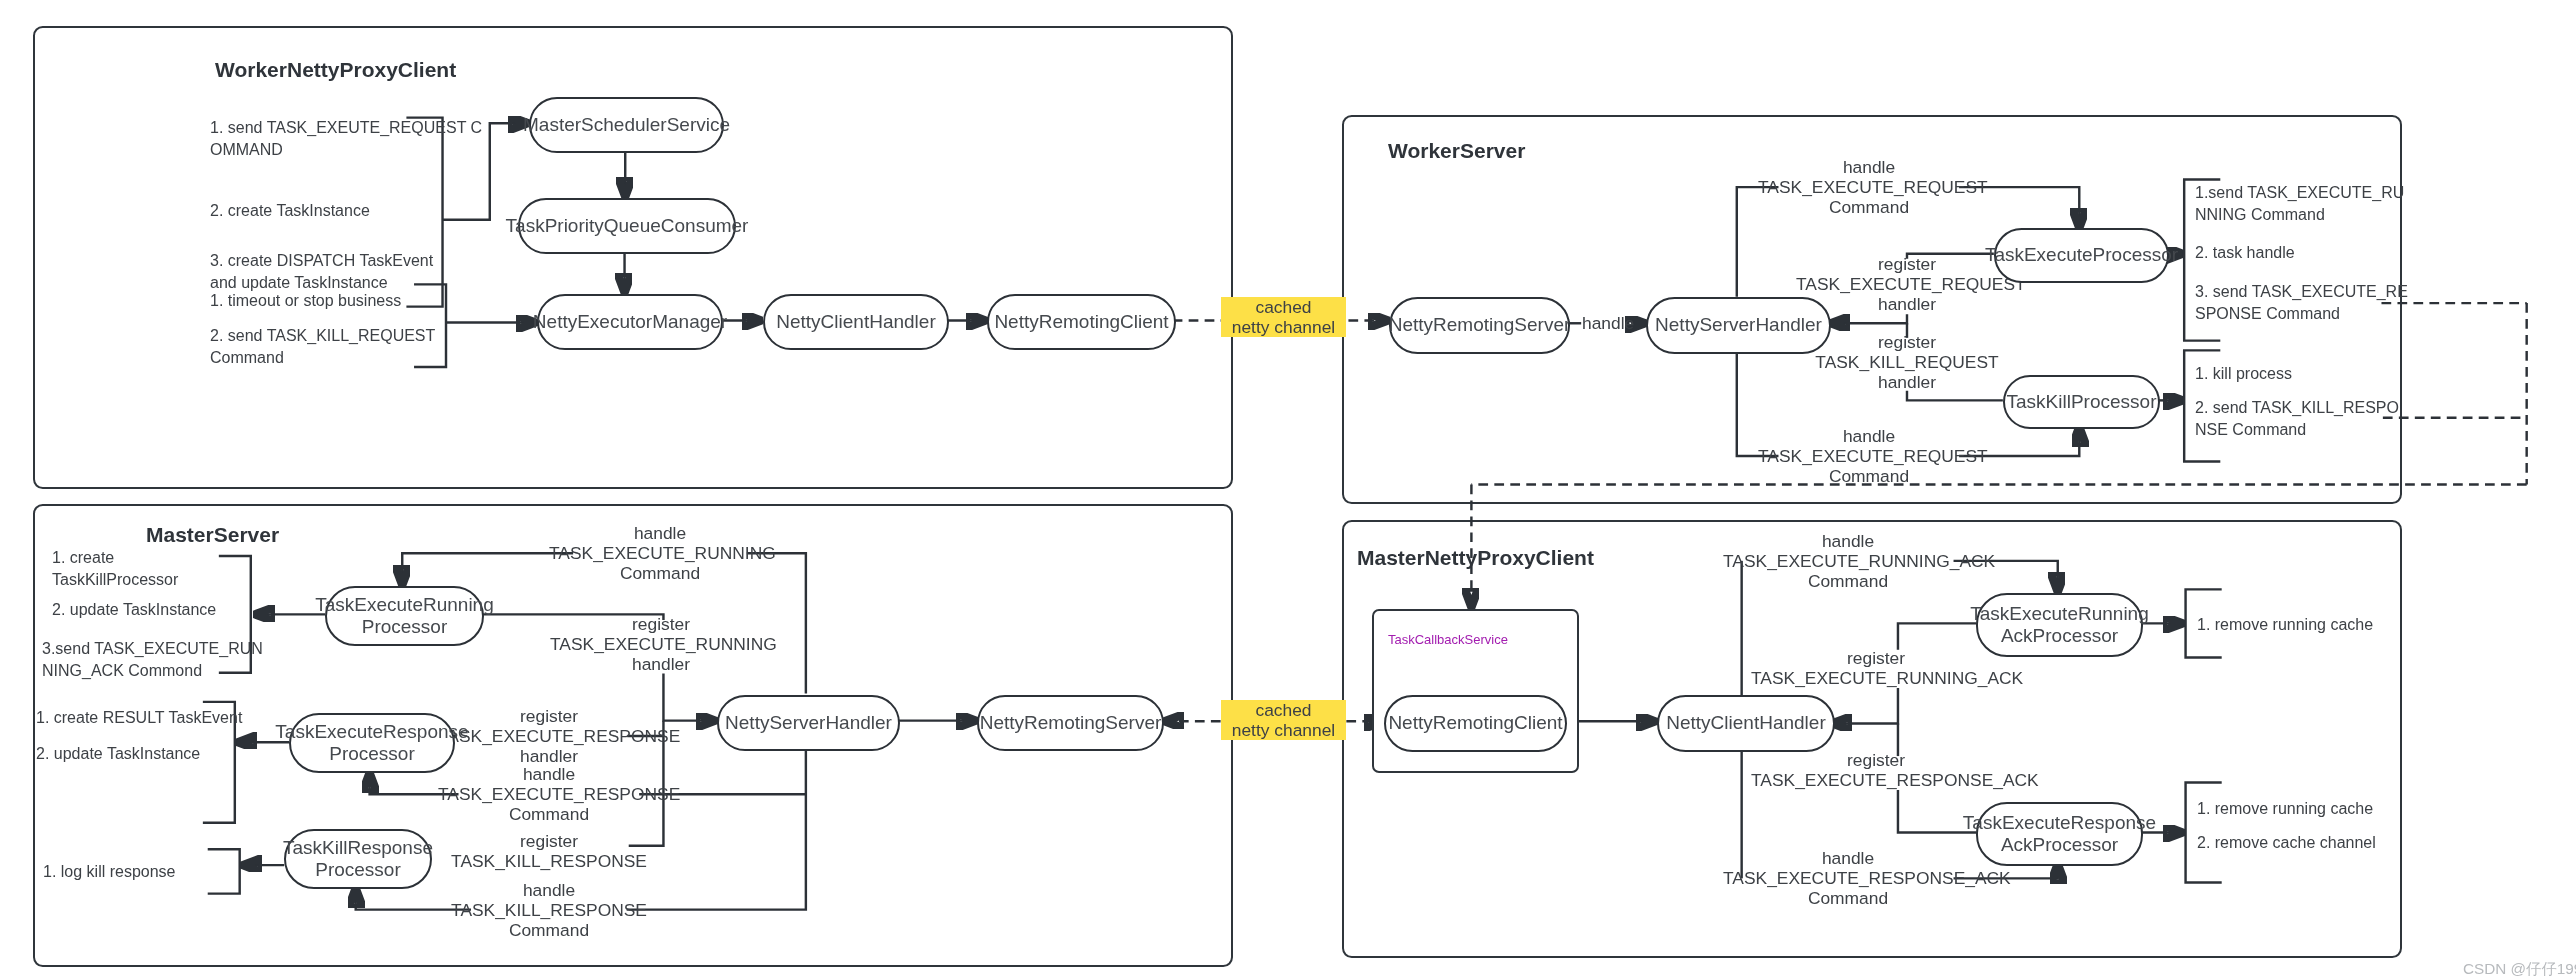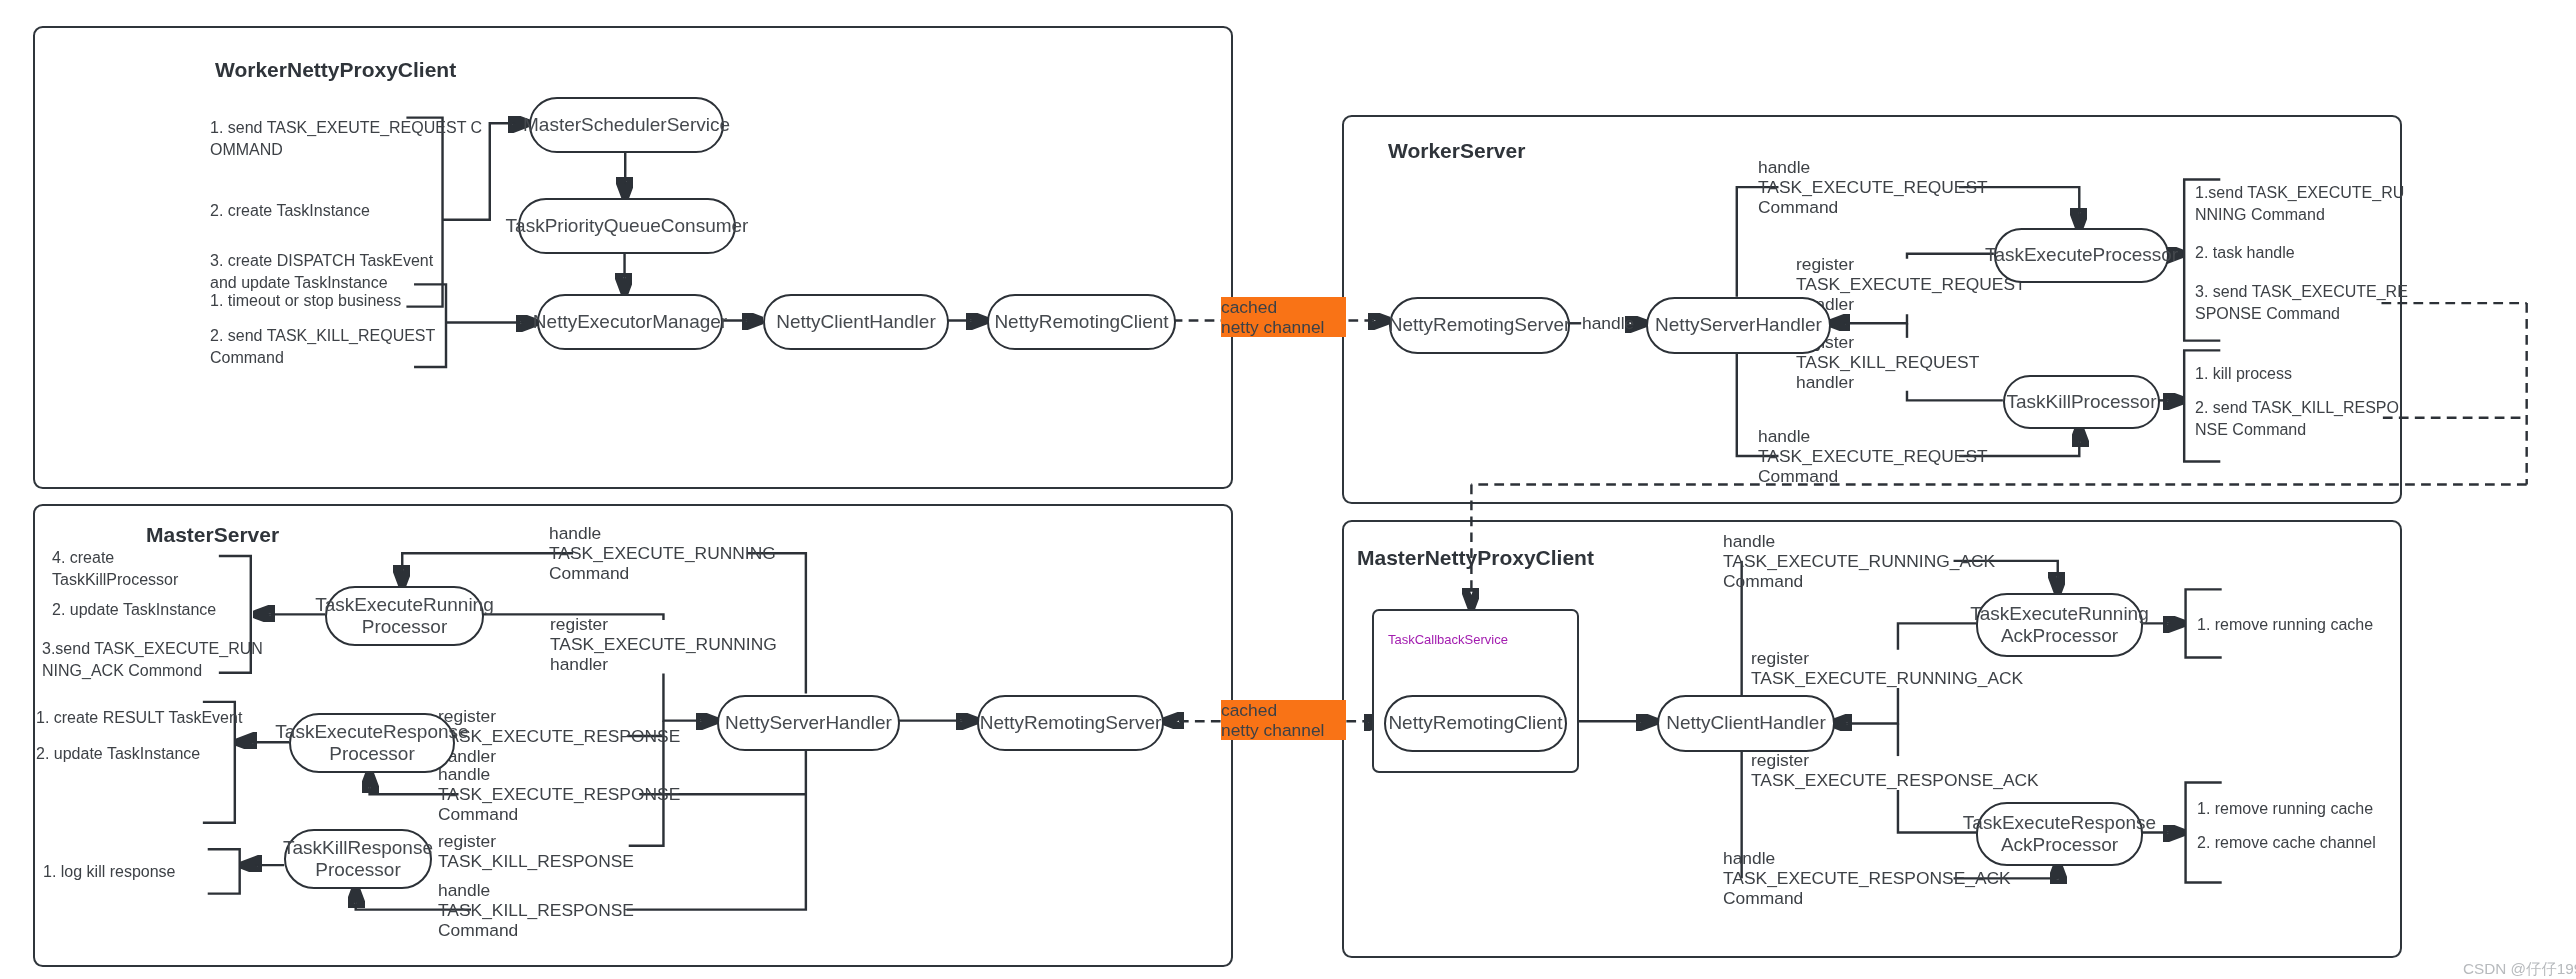--- a/index.html
+++ b/index.html
@@ -6,23 +6,23 @@
   .canvas{position:relative;width:2576px;height:980px;background:#ffffff;
           font-family:"Liberation Sans",sans-serif;overflow:hidden;}
   .box{position:absolute;border:2.1px solid #2f353b;border-radius:9.7px;z-index:0;}
   .box-title{position:absolute;font-size:21px;font-weight:bold;color:#2f343a;white-space:nowrap;z-index:2;margin-top:8px;}
   .node{position:absolute;border:2.8px solid #2c3137;border-radius:31px;background:#ffffff;
         display:flex;flex-direction:column;align-items:center;justify-content:center;
         font-size:19px;color:#45494e;z-index:3;}
   .node div{white-space:nowrap;line-height:1.18;}
   .rect{position:absolute;border:2.1px solid #2f353b;border-radius:7px;background:#ffffff;z-index:2;}
   .rect-title{position:absolute;font-size:13px;color:#a21caf;white-space:nowrap;z-index:3;}
-  .lbl{position:absolute;font-size:17.4px;color:#3d4146;text-align:left;z-index:2;}
+  .lbl{position:absolute;font-size:17.4px;color:#3d4146;text-align:center;z-index:2;}
   .lbl div{line-height:20px;white-space:nowrap;}
-  .lbl.bg{background:#f97316;z-index:2;}
+  .lbl.bg{background:#fde047;z-index:2;}
   .note{position:absolute;font-size:16px;color:#3d4146;text-align:left;z-index:2;}
   .note div{line-height:21.5px;white-space:nowrap;}
   svg.wires{position:absolute;left:0;top:0;z-index:1;}
   svg.wires path{fill:none;stroke:#2c3137;stroke-width:3.5;}
   svg.wires path.dash{stroke-dasharray:14 9;}
   .watermark{position:absolute;left:2463px;top:959px;font-size:15.3px;color:#b7babd;white-space:nowrap;z-index:4;}
 </style>
 </head>
 <body>
 
@@ -301,21 +301,21 @@
   </div>
   <div class="note" style="left:2195px;top:363px">
     <div>1. kill process</div>
   </div>
   <div class="note" style="left:2195px;top:397px">
     <div>2. send TASK_KILL_RESPO</div>
     <div>NSE Command</div>
   </div>
 
   <div class="note" style="left:52px;top:547px">
-    <div>4. create</div>
+    <div>1. create</div>
     <div>TaskKillProcessor</div>
   </div>
   <div class="note" style="left:52px;top:599px">
     <div>2. update TaskInstance</div>
   </div>
   <div class="note" style="left:42px;top:638px">
     <div>3.send TASK_EXECUTE_RUN</div>
     <div>NING_ACK Commond</div>
   </div>
   <div class="note" style="left:36px;top:707px">

